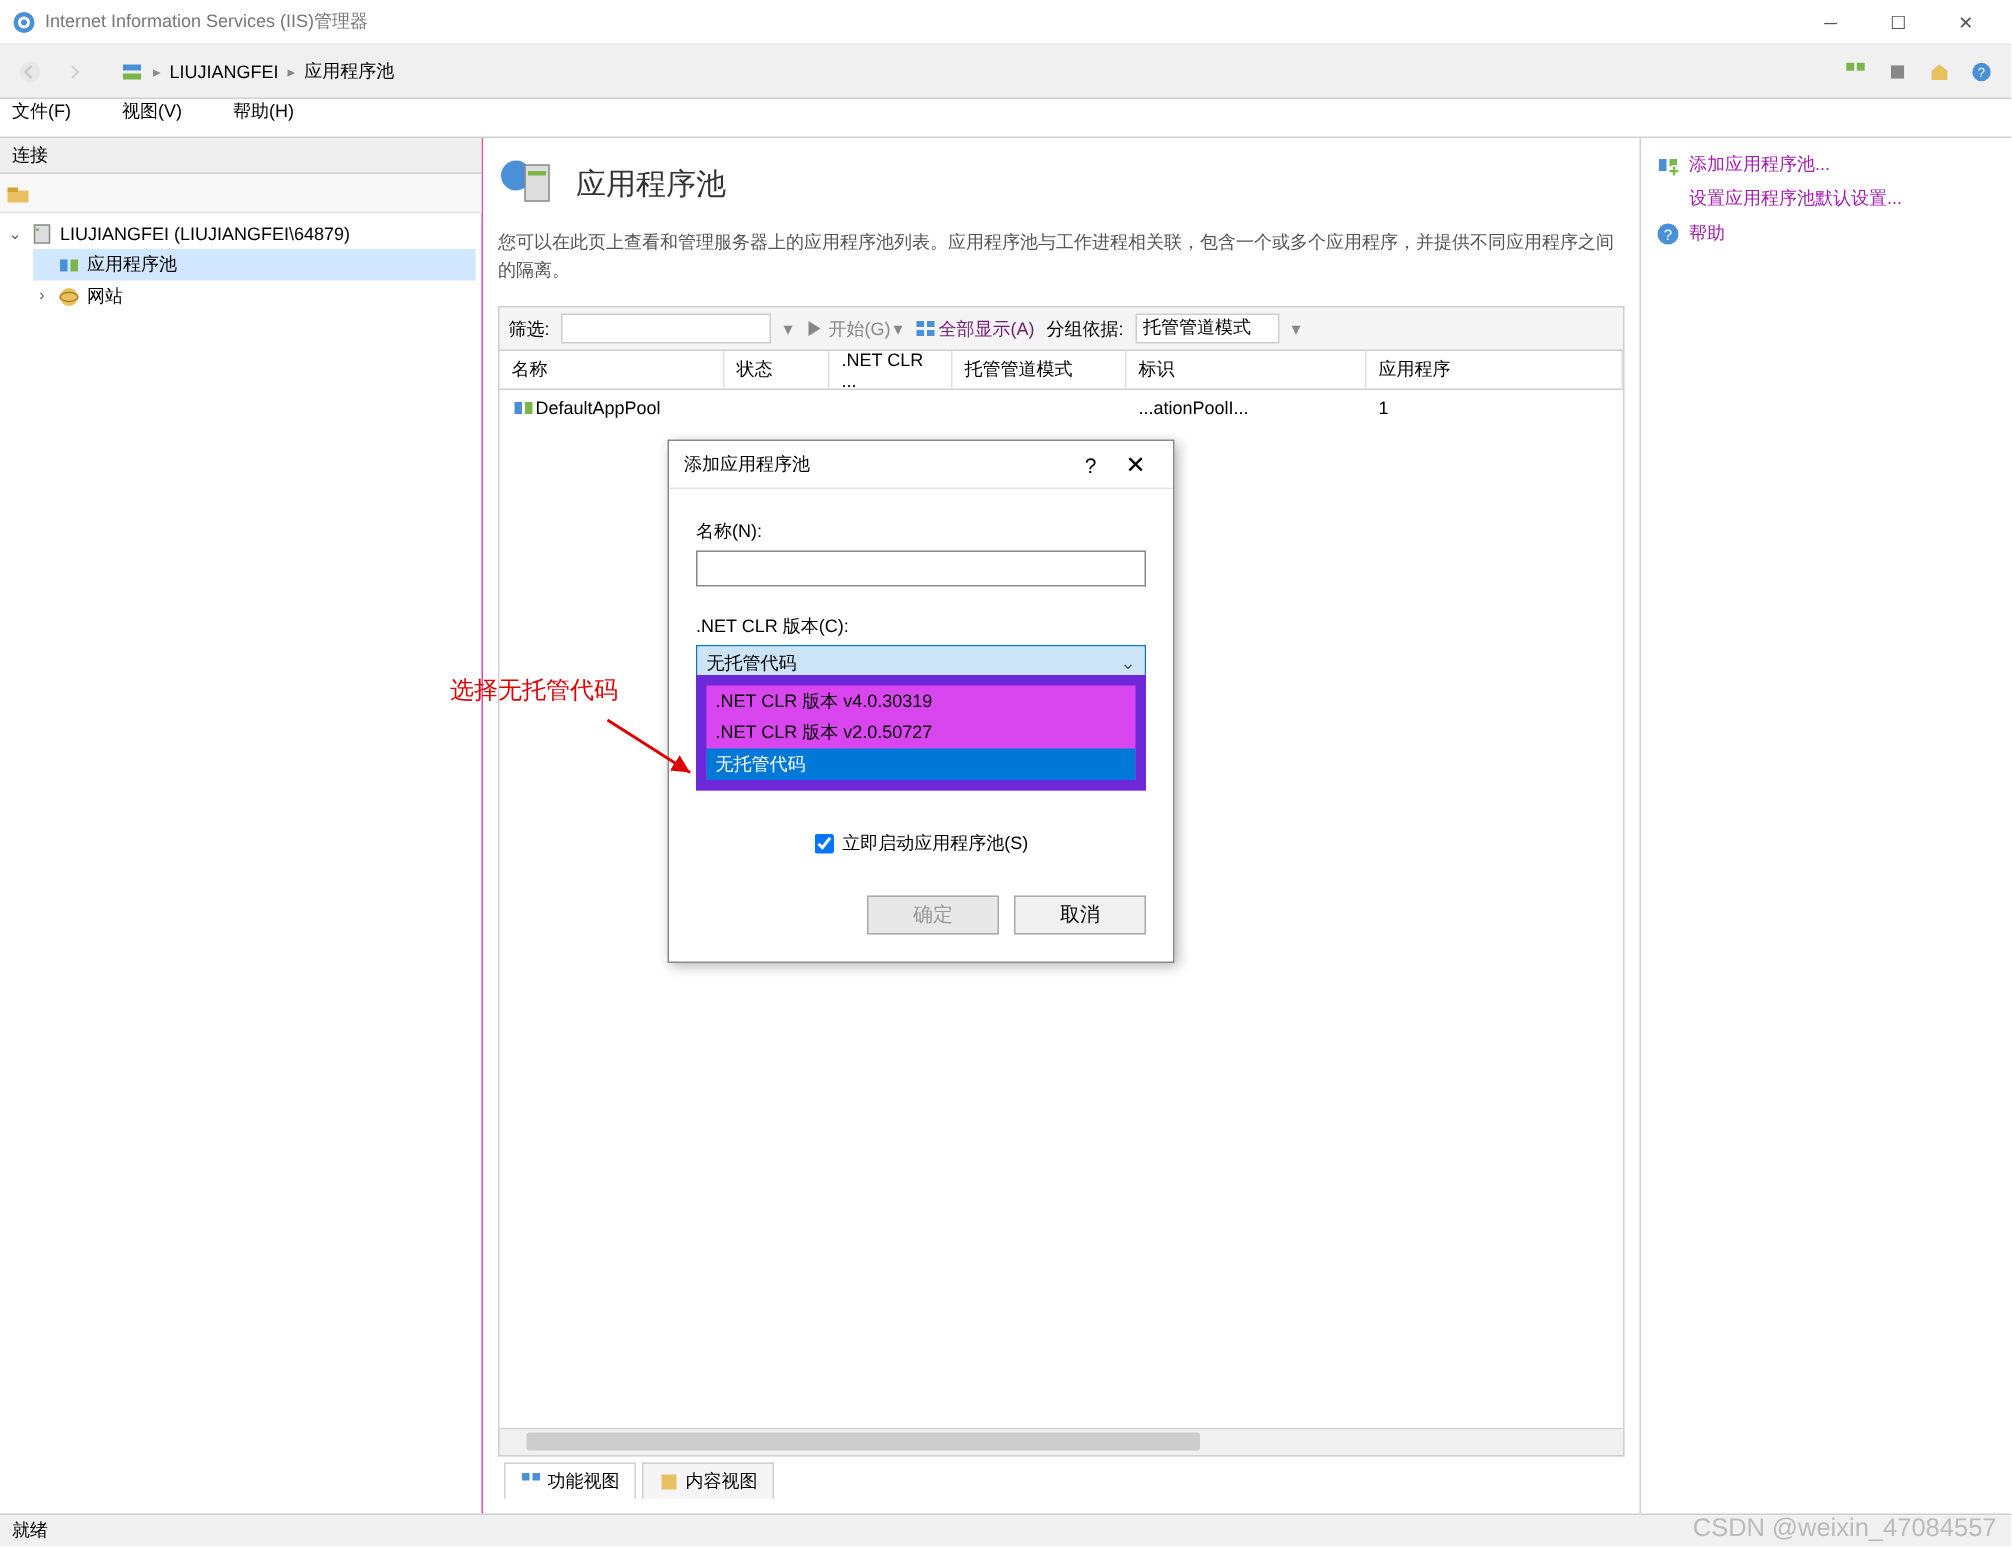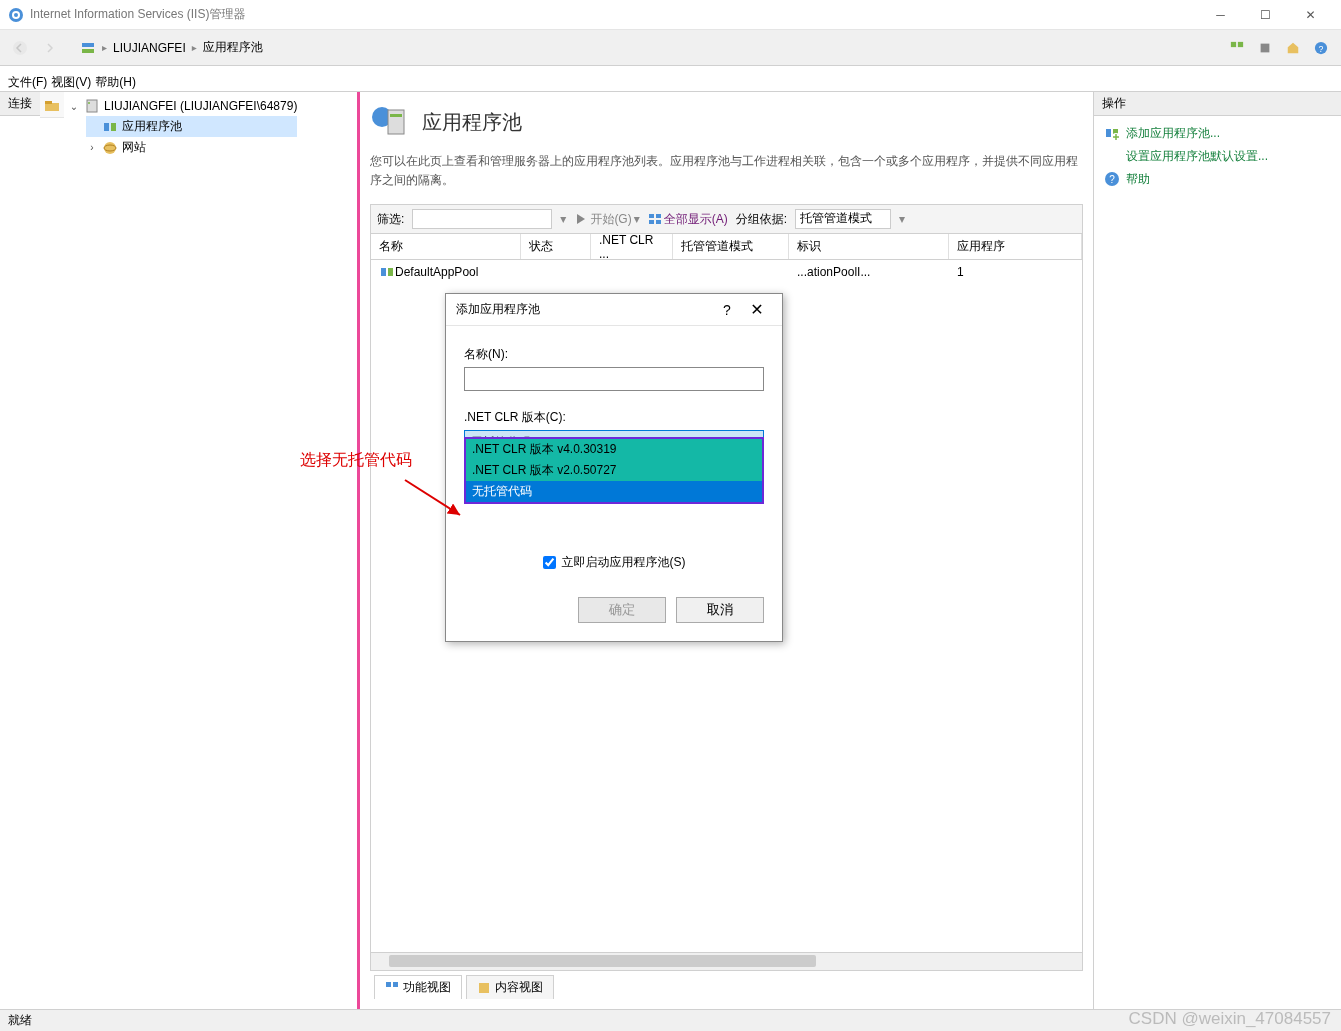--- a/index.html
+++ b/index.html
@@ -7,24 +7,24 @@
 .titlebar { height: 30px; background: #fff; border-bottom: 1px solid #e5e5e5; display: flex; align-items: center; padding: 0 8px; }
 .titlebar-icon { width: 16px; height: 16px; margin-right: 6px; }
 .titlebar-title { color: #777; font-size: 12px; flex: 1; }
 .titlebar-btn { width: 45px; height: 28px; display: flex; align-items: center; justify-content: center; color: #555; }
 .navbar { height: 36px; background: #f0f0f0; border-bottom: 1px solid #d0d0d0; display: flex; align-items: center; padding: 0 8px; gap: 6px; }
 .nav-btn { width: 24px; height: 24px; display: flex; align-items: center; justify-content: center; border-radius: 3px; }
 .nav-btn.disabled { opacity: 0.4; }
 .breadcrumb { display: flex; align-items: center; gap: 6px; margin-left: 12px; flex: 1; }
 .breadcrumb-sep { color: #888; font-size: 10px; }
 .nav-right { display: flex; gap: 4px; }
-.menubar { height: 26px; background: #fff; border-bottom: 1px solid #d0d0d0; display: flex; align-items: flex-end; padding: 0 8px; gap: 4px; }
+.menubar { height: 26px; background: #fff; border-bottom: 1px solid #d0d0d0; display: flex; align-items: flex-start; padding: 0 8px; gap: 34px; }
 .menu-item { cursor: default; }
 .main { display: flex; height: calc(100% - 30px - 36px - 26px - 22px); }
-.left-panel { width: 360px; border-right: 3px solid #ec4899; display: flex; }
+.left-panel { width: 322px; border-right: 1px solid #ec4899; display: flex; flex-direction: column; }
 .panel-header { height: 24px; background: #eee; border-bottom: 1px solid #d0d0d0; padding: 0 8px; display: flex; align-items: center; font-size: 12px; }
 .left-toolbar { height: 26px; background: #f8f8f8; border-bottom: 1px solid #e5e5e5; display: flex; align-items: center; padding: 0 4px; gap: 4px; }
 .tree { padding: 4px; }
 .tree-node { display: flex; align-items: center; padding: 2px 0; gap: 4px; }
 .tree-toggle { width: 12px; text-align: center; color: #555; font-size: 10px; }
 .tree-label { cursor: default; }
 .tree-children { margin-left: 18px; }
 .tree-node.selected { background: #d0e7ff; }
 .center-panel { flex: 1; display: flex; flex-direction: column; padding: 10px; overflow: hidden; }
 .center-header { display: flex; align-items: center; gap: 12px; margin-bottom: 10px; }
@@ -51,38 +51,38 @@
 .td-pipe { width: 116px; }
 .td-identity { width: 160px; }
 .td-app { flex: 1; }
 .hscroll { height: 18px; background: #f0f0f0; border: 1px solid #d0d0d0; border-top: none; position: relative; }
 .hscroll-thumb { position: absolute; left: 18px; top: 2px; height: 12px; width: 60%; background: #ccc; border-radius: 2px; }
 .view-tabs { display: flex; gap: 4px; margin-top: 4px; padding-left: 4px; }
 .view-tab { border: 1px solid #d0d0d0; background: #f5f5f5; padding: 3px 10px; display: flex; align-items: center; gap: 4px; border-bottom: none; }
 .view-tab.active { background: #fff; }
 .right-panel { width: 248px; border-left: 1px solid #d0d0d0; display: flex; flex-direction: column; }
 .actions-list { padding: 6px; }
-.action-link { display: flex; align-items: flex-start; gap: 6px; padding: 3px 4px; color: #15803d; cursor: pointer; }
+.action-link { display: flex; align-items: center; gap: 6px; padding: 3px 4px; color: #a21caf; cursor: pointer; }
 .action-link.indent { margin-left: 22px; }
 .statusbar { height: 22px; background: #f0f0f0; border-top: 1px solid #d0d0d0; display: flex; align-items: center; padding: 0 8px; }
 .watermark { position: absolute; right: 10px; bottom: 2px; color: #bbb; font-size: 17px; }
 
 
 .dialog { position: absolute; left: 445px; top: 293px; width: 338px; background: #fff; border: 1px solid #888; box-shadow: 2px 2px 8px rgba(0,0,0,0.3); }
 .dialog-titlebar { height: 32px; display: flex; align-items: center; padding: 0 10px; border-bottom: 1px solid #e5e5e5; }
 .dialog-title { flex: 1; }
 .dialog-help { width: 30px; text-align: center; font-size: 14px; }
 .dialog-close { width: 30px; text-align: center; font-size: 16px; }
 .dialog-body { padding: 20px 18px 16px 18px; }
 .field-label { margin-bottom: 4px; }
 .field-input { width: 100%; height: 24px; border: 1px solid #888; padding: 0 4px; margin-bottom: 18px; }
 .field-select { width: 100%; height: 32px; border: 1px solid #0078d7; background: #fff; position: relative; }
 .field-select-val { padding: 3px 6px; background: #cce4f7; }
 .select-chevron { position: absolute; right: 6px; top: 4px; color: #555; }
-.dropdown-list { position: absolute; left: -1px; top: 6px; width: calc(100% + 2px); border: 2px solid #6d28d9; background: #14b8a6; z-index: 10; }
+.dropdown-list { position: absolute; left: -1px; top: 19px; width: calc(100% + 2px); border: 7px solid #6d28d9; background: #d946ef; z-index: 10; }
 .dropdown-option { padding: 2px 6px; }
 .dropdown-option.selected { background: #0078d7; color: #fff; }
 .checkbox-row { display: flex; align-items: center; gap: 6px; margin-top: 92px; justify-content: center; }
 .dialog-buttons { display: flex; justify-content: flex-end; gap: 10px; padding: 10px 18px 18px 18px; }
 .dlg-btn { width: 88px; height: 26px; border: 1px solid #aaa; background: #f0f0f0; }
 .dlg-btn.disabled { color: #999; background: #e8e8e8; }
 
 
 .annotation { position: absolute; left: 300px; top: 450px; color: #d00; font-size: 16px; }
 .arrow { position: absolute; left: 400px; top: 475px; pointer-events: none; }
@@ -270,21 +270,20 @@
       <div class="view-tab">
           <svg class="icon-small" viewBox="0 0 14 14">
             <rect x="2" y="2" width="10" height="10" fill="#e8c060"></rect>
           </svg>
           <span>内容视图</span>
         </div>
     </div>
   </div>
 
   <div class="right-panel">
-    <div class="panel-header">操作</div>
     <div class="actions-list">
       <div class="action-link">
           <svg class="icon-svg" viewBox="0 0 16 16">
             <rect x="2" y="4" width="5" height="8" fill="#4a90d9"></rect>
             <rect x="9" y="4" width="5" height="8" fill="#7ab648"></rect>
             <circle cx="12" cy="12" r="4" fill="#fff"></circle>
             <path d="M12 9v6M9 12h6" stroke="#7ab648" stroke-width="1.5"></path>
           </svg>
           <span>添加应用程序池...</span>
         </div>

